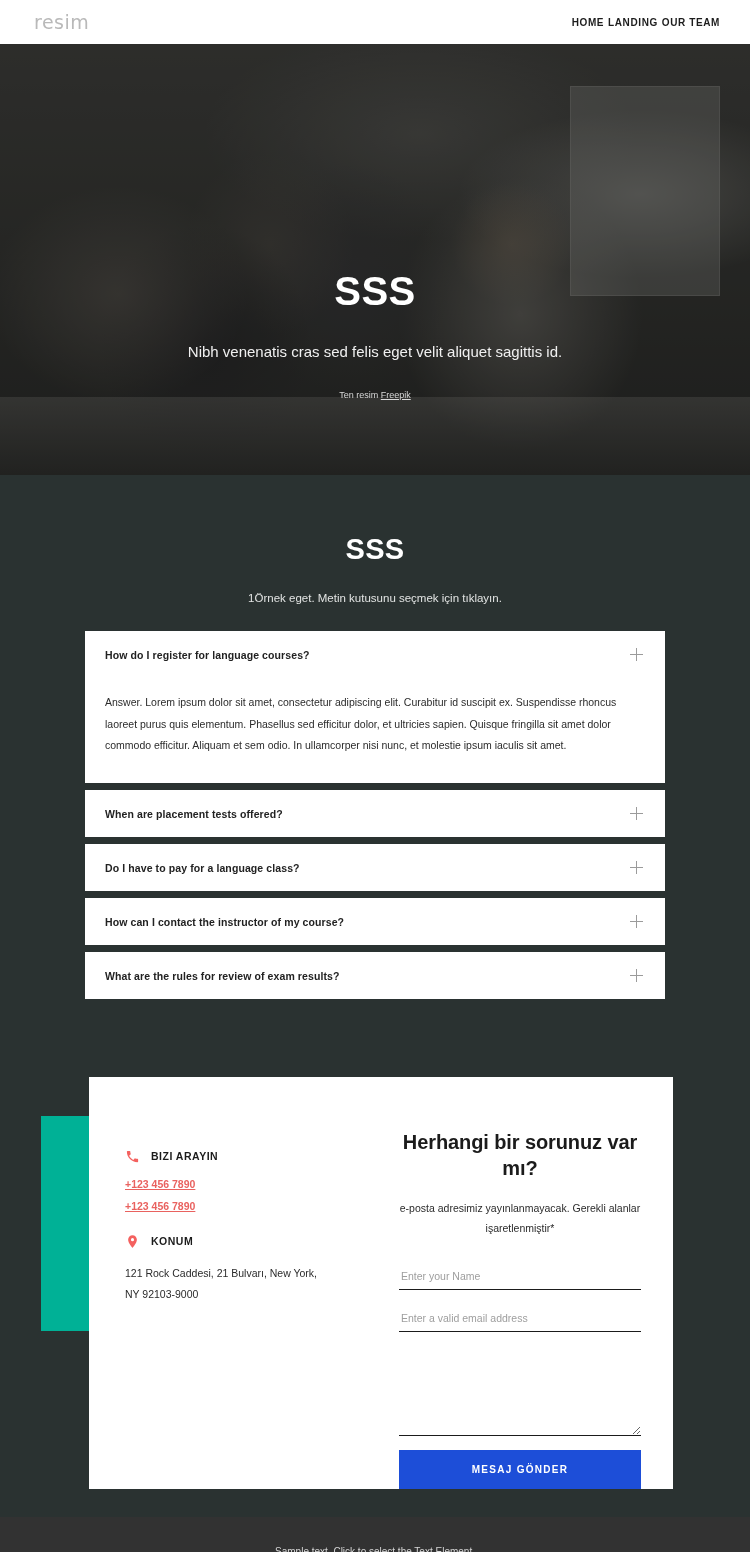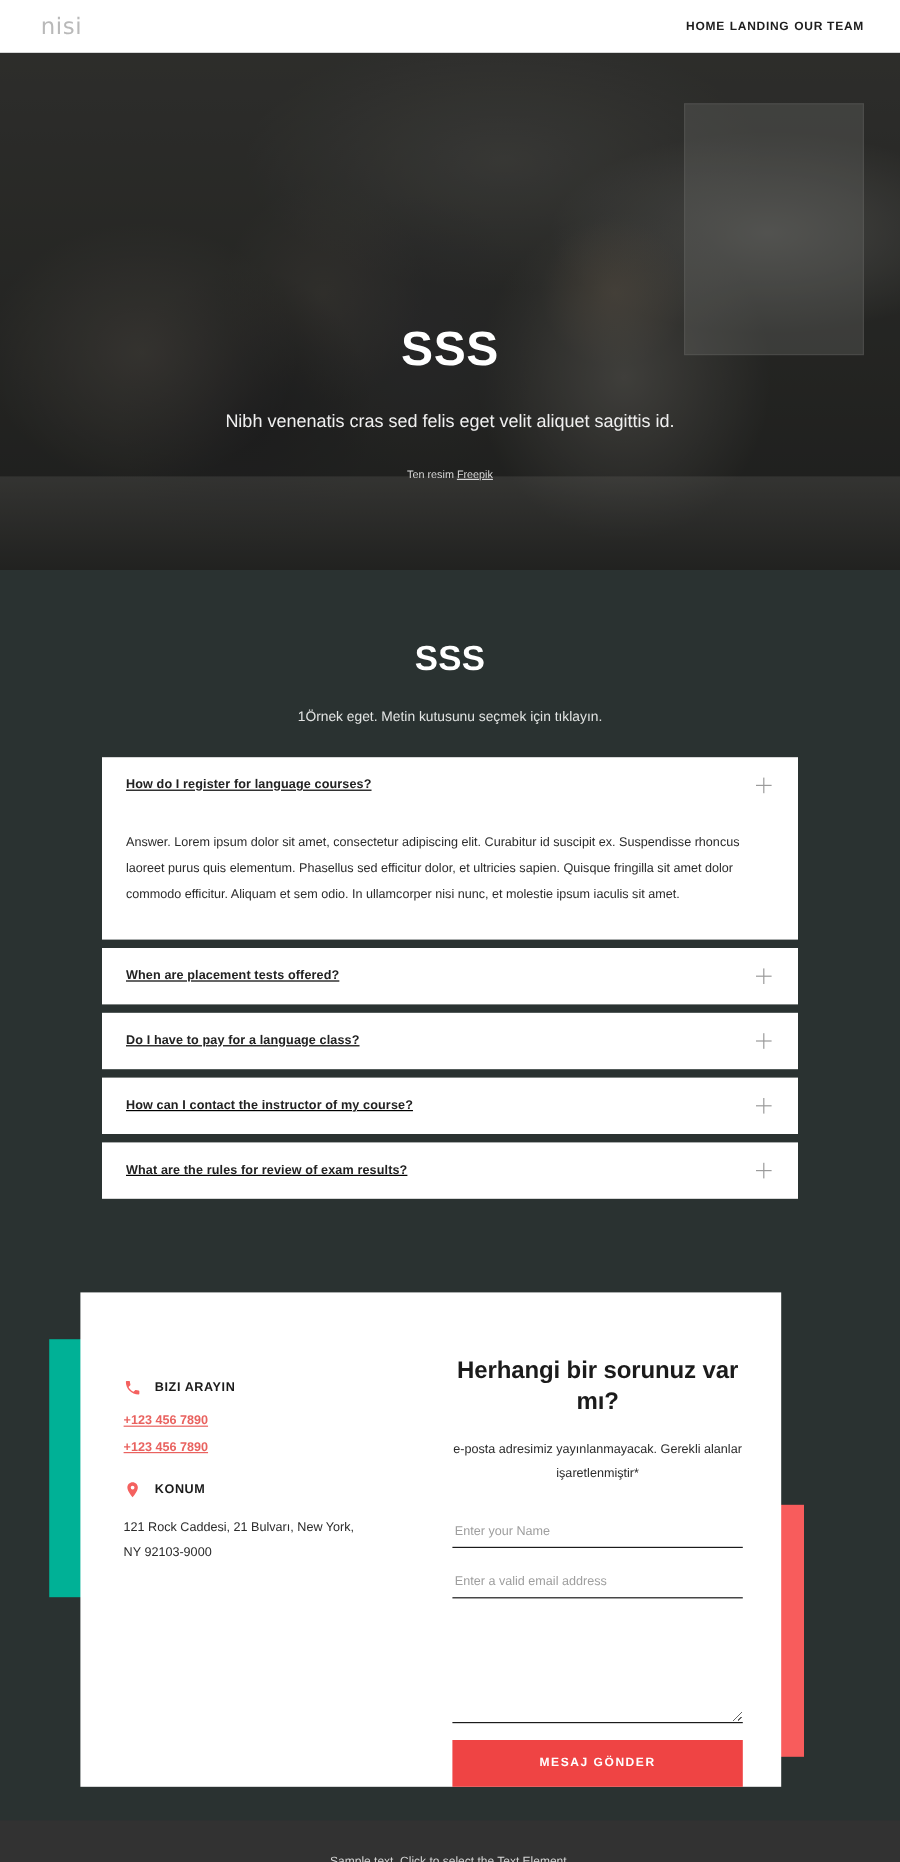--- a/index.html
+++ b/index.html
@@ -119,25 +119,24 @@
     width: 580px;
     margin: 27px auto 0;
     text-align: left;
   }
   .acc-item {
     background: #ffffff;
     margin-bottom: 7px;
   }
   .acc-head {
     display: flex;
-    align-items: flex-start;
+    align-items: flex-end;
     justify-content: space-between;
     padding: 17px 22px 17px 20px;
     cursor: pointer;
-    text-decoration: underline;
   }
   .acc-q {
     font-size: 10.5px;
     font-weight: 700;
     color: #222222;
     letter-spacing: 0.1px;
   }
   .plus-icon {
     width: 13px; height: 13px;
     position: relative;
@@ -170,21 +169,21 @@
     background: #00b196;
   }
   .block-red {
     position: absolute;
     left: 585px; top: 177px;
     width: 85px; height: 210px;
     background: #f85c5c;
   }
   .contact-card {
     position: absolute;
-    left: 67px; top: 0;
+    left: 89px; top: 0;
     width: 584px;
     min-height: 383px;
     background: #ffffff;
     display: flex;
     z-index: 4;
   }
   .contact-left {
     width: 50%;
     padding: 72px 0 0 36px;
   }
@@ -251,21 +250,21 @@
     display: block;
   }
   .fld::placeholder { color: #9e9e9e; }
   textarea.fld {
     height: 88px;
     resize: vertical;
     margin-bottom: 14px;
   }
   .submit-btn {
     width: 100%;
-    background: #ef4444;
+    background: #1d4ed8;
     border: none;
     color: #ffffff;
     font-size: 10px;
     font-weight: 700;
     letter-spacing: 1.3px;
     padding: 14px 0;
     cursor: pointer;
     font-family: "Liberation Sans", sans-serif;
   }
 
@@ -281,21 +280,21 @@
     font-size: 10px;
     color: #d6d6d6;
   }
 </style>
 </head>
 <body>
 
 <div class="page">
 
   <div class="header">
-    <div class="logo">nisi</div>
+    <div class="logo">resim</div>
     <div class="nav">
       <a class="nav-item">HOME</a>
       <a class="nav-item">LANDING</a>
       <a class="nav-item">OUR TEAM</a>
     </div>
   </div>
 
   <div class="hero">
     <div class="hero-photo">
       <div class="hero-board"></div>

